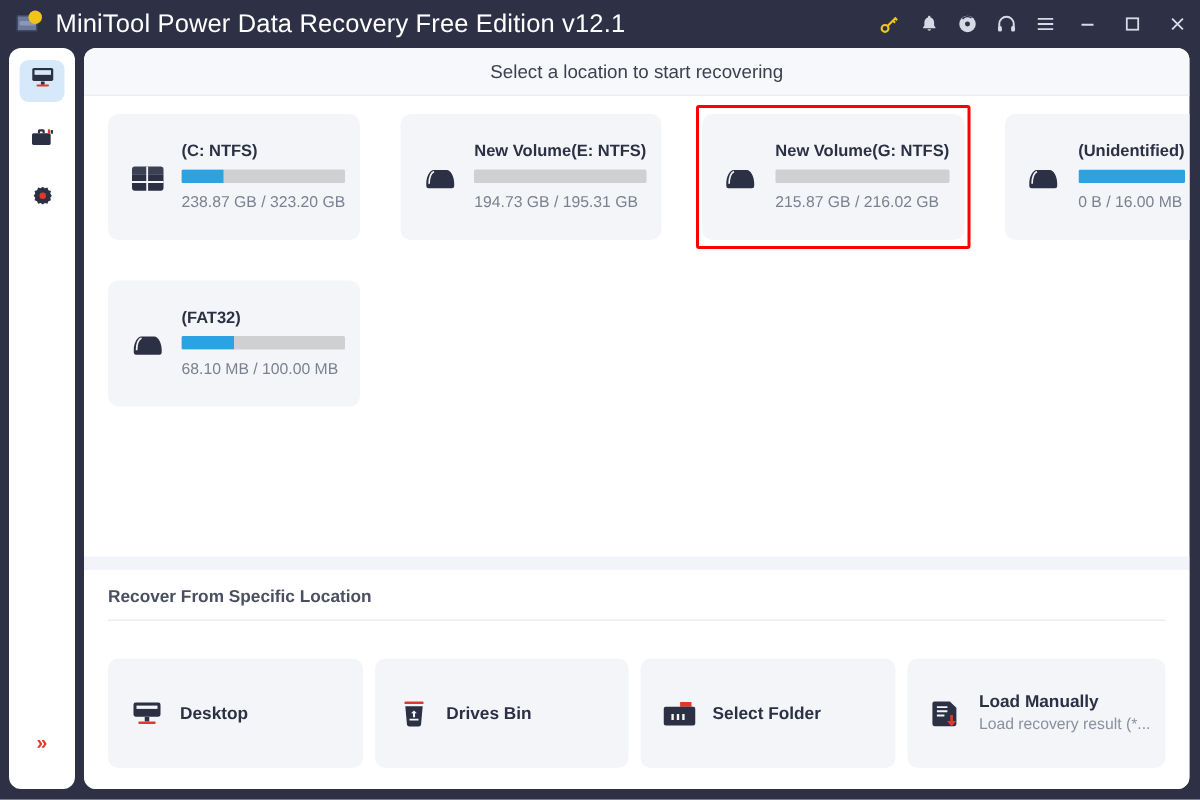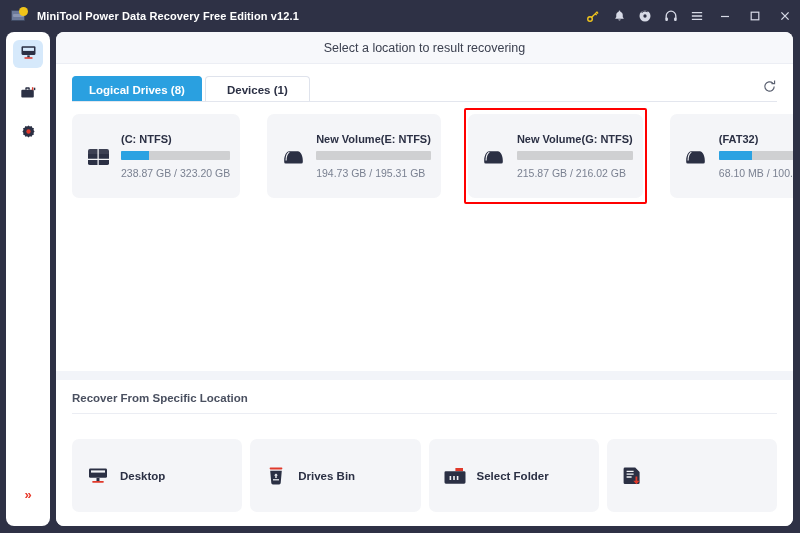--- a/index.html
+++ b/index.html
@@ -40,22 +40,22 @@
   .app-logo .dot {
     position:absolute; right:0px; top:0px; width:9px; height:9px;
     background:#f0c419; border-radius:50%;
   }
   .app-logo .bar {
     position:absolute; left:3px; bottom:1px; width:11px; height:3px;
     background:#8b97b3; border-radius:1px;
   }
   .app-title {
     color: #ffffff;
-    font-size: 11px;
-    font-weight: bold;
+    font-size: 17px;
+    font-weight: normal;
     letter-spacing: .1px;
     white-space: nowrap;
   }
   .tb-spacer { flex: 1 1 auto; }
   .tb-icons { display: flex; align-items: center; height: 32px; }
   .tb-btn {
     width: 26px; height: 32px;
     display: flex; align-items: center; justify-content: center;
     color: #d7dae6;
   }
@@ -392,38 +392,23 @@
         </span>
       </div>
       <div class="rail-expand">
         <span class="chev1">»</span>
       </div>
     </div>
 
     <div class="main">
 
       <div class="main-head">
-        <div class="main-head-title">Select a location to result recovering</div>
-      </div>
-
-      <div class="tabs-row">
-        <div class="tabs">
-          <div class="tab active">Logical Drives (8)</div>
-          <div class="tab">Devices (1)</div>
-        </div>
-        <div class="refresh">
-          <span>
-            <svg width="15" height="15" viewBox="0 0 16 16" fill="none" stroke="currentColor" stroke-width="1.3">
-              <path d="M13 8a5 5 0 1 1-1.6-3.7"></path>
-              <path d="M13.4 1.7V5h-3.3"></path>
-            </svg>
-          </span>
-        </div>
-        <div class="tabs-rule"></div>
-      </div>
+        <div class="main-head-title">Select a location to start recovering</div>
+      </div>
+
 
       <div class="drives-panel">
         <div class="grid">
 
           <div class="drive">
             <div class="drive-ico">
               <svg width="25" height="21" viewBox="0 0 26 22" fill="currentColor">
                 <path d="M2 8.5h22v9.5a2 2 0 0 1-2 2H4a2 2 0 0 1-2-2z"></path>
                 <path d="M4 3.2h18a2 2 0 0 1 2 2V8.5H2V5.2a2 2 0 0 1 2-2z" opacity=".92"></path>
                 <path d="M12.6 3.2v17.3M2 14h22" stroke="#f4f5f8" stroke-width="1.3"></path>
@@ -465,20 +450,35 @@
             </div>
             <div class="drive-info">
               <div class="drive-name">New Volume(G: NTFS)</div>
               <div class="bar">
                 <div class="bar-fill" style="width: 0%;"></div>
               </div>
               <div class="drive-size">215.87 GB / 216.02 GB</div>
             </div>
           </div>
 
+          <div class="drive">
+            <div class="drive-ico">
+              <svg width="25" height="19" viewBox="0 0 26 20" fill="currentColor">
+                <path d="M3.2 14.2 C3.2 9.2 5.6 4.6 8.4 4.6h9.2c2.8 0 5.2 4.6 5.2 9.6v1.6a1.6 1.6 0 0 1-1.6 1.6H4.8a1.6 1.6 0 0 1-1.6-1.6z"></path>
+                <path d="M8.6 5.6 C6.6 6.6 5.2 10 5.2 14.2" stroke="#f4f5f8" stroke-width="1.2" fill="none"></path>
+              </svg>
+            </div>
+            <div class="drive-info">
+              <div class="drive-name">(Unidentified)</div>
+              <div class="bar">
+                <div class="bar-fill" style="width: 100%;"></div>
+              </div>
+              <div class="drive-size">0 B / 16.00 MB</div>
+            </div>
+          </div>
 
           <div class="drive">
             <div class="drive-ico">
               <svg width="25" height="19" viewBox="0 0 26 20" fill="currentColor">
                 <path d="M3.2 14.2 C3.2 9.2 5.6 4.6 8.4 4.6h9.2c2.8 0 5.2 4.6 5.2 9.6v1.6a1.6 1.6 0 0 1-1.6 1.6H4.8a1.6 1.6 0 0 1-1.6-1.6z"></path>
                 <path d="M8.6 5.6 C6.6 6.6 5.2 10 5.2 14.2" stroke="#f4f5f8" stroke-width="1.2" fill="none"></path>
               </svg>
             </div>
             <div class="drive-info">
               <div class="drive-name">(FAT32)</div>
@@ -543,20 +543,24 @@
           </div>
 
           <div class="spec-card two-line">
             <div class="spec-ico">
               <svg width="22" height="22" viewBox="0 0 22 22" fill="currentColor">
                 <path d="M3 2.6h10.2l4.4 4.3v10.8a1.4 1.4 0 0 1-1.4 1.4H3a1.4 1.4 0 0 1-1.4-1.4V4a1.4 1.4 0 0 1 1.4-1.4z"></path>
                 <path d="M4.6 6.4h7M4.6 9.2h7M4.6 12h5" stroke="#f4f5f8" stroke-width="1.3"></path>
                 <path d="M15.3 11.6v4.1h2.2l-3.1 3.6-3.1-3.6h2.2v-4.1z" fill="#e0392b"></path>
               </svg>
             </div>
+            <div class="spec-txt">
+              <div class="spec-label">Load Manually</div>
+              <div class="spec-sub">Load recovery result (*...</div>
+            </div>
           </div>
 
         </div>
       </div>
 
     </div>
   </div>
 </div>
 
 </body></html>

